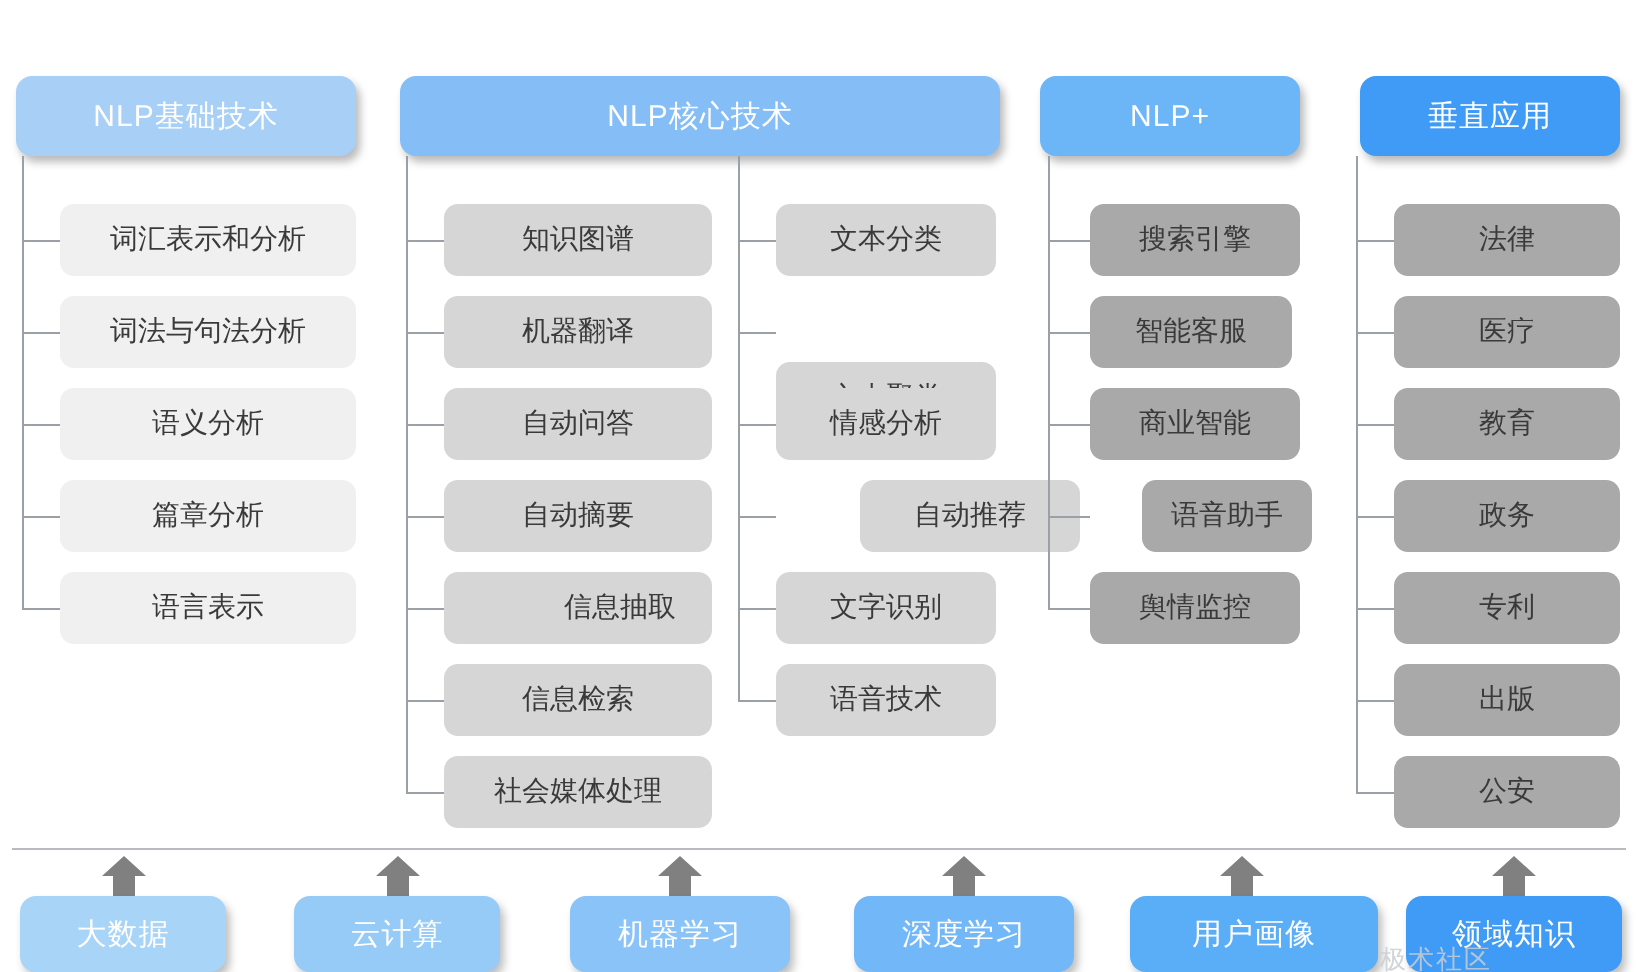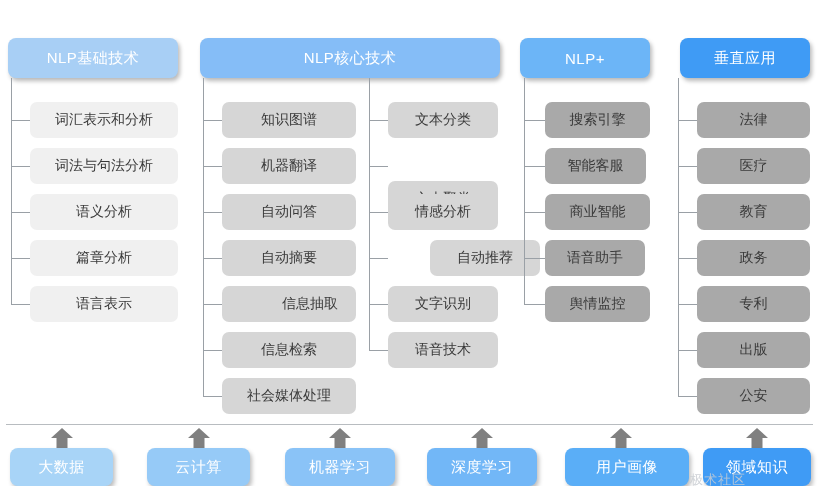--- a/index.html
+++ b/index.html
@@ -209,21 +209,21 @@
       </div>
       <div class="stub" style="left: 524px; top: 166px; width: 21px;"></div>
       <div class="item tone-dark" style="left: 545px; top: 148px; width: 101px;">
         <span>智能客服</span>
       </div>
       <div class="stub" style="left: 524px; top: 212px; width: 21px;"></div>
       <div class="item tone-dark" style="left: 545px; top: 194px; width: 105px;">
         <span>商业智能</span>
       </div>
       <div class="stub" style="left: 524px; top: 258px; width: 21px;"></div>
-      <div class="item tone-dark" style="left: 545px; top: 240px; width: 100px;">
+      <div class="item tone-dark" style="left: 571px; top: 240px; width: 85px;">
         <span>语音助手</span>
       </div>
       <div class="stub" style="left: 524px; top: 304px; width: 21px;"></div>
       <div class="item tone-dark" style="left: 545px; top: 286px; width: 105px;">
         <span>舆情监控</span>
       </div>
       <div class="hdr" style="left: 680px; top: 38px; width: 130px; background: rgb(63, 155, 245);">
         <span>垂直应用</span>
       </div>
       <div class="trunk" style="left: 678px; top: 78px; height: 318px;"></div>

